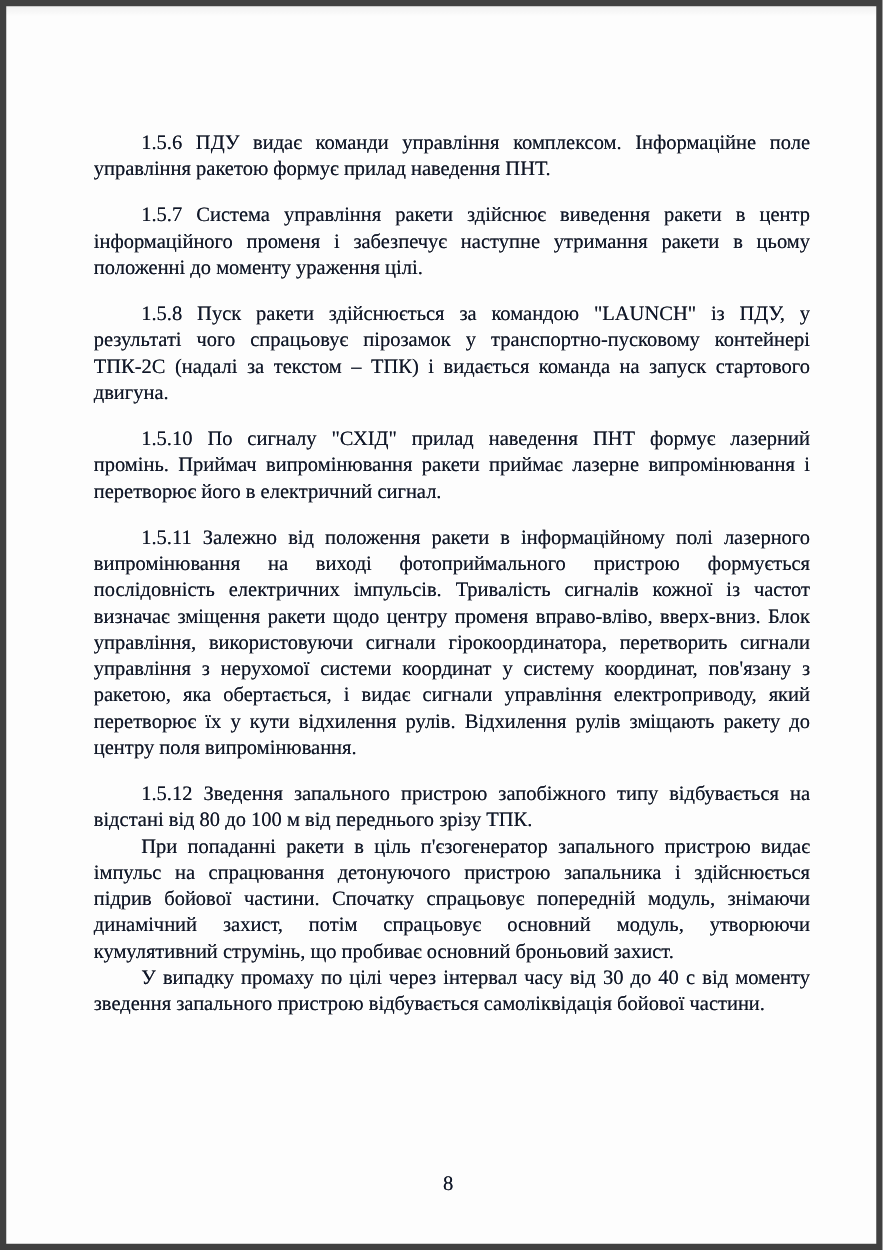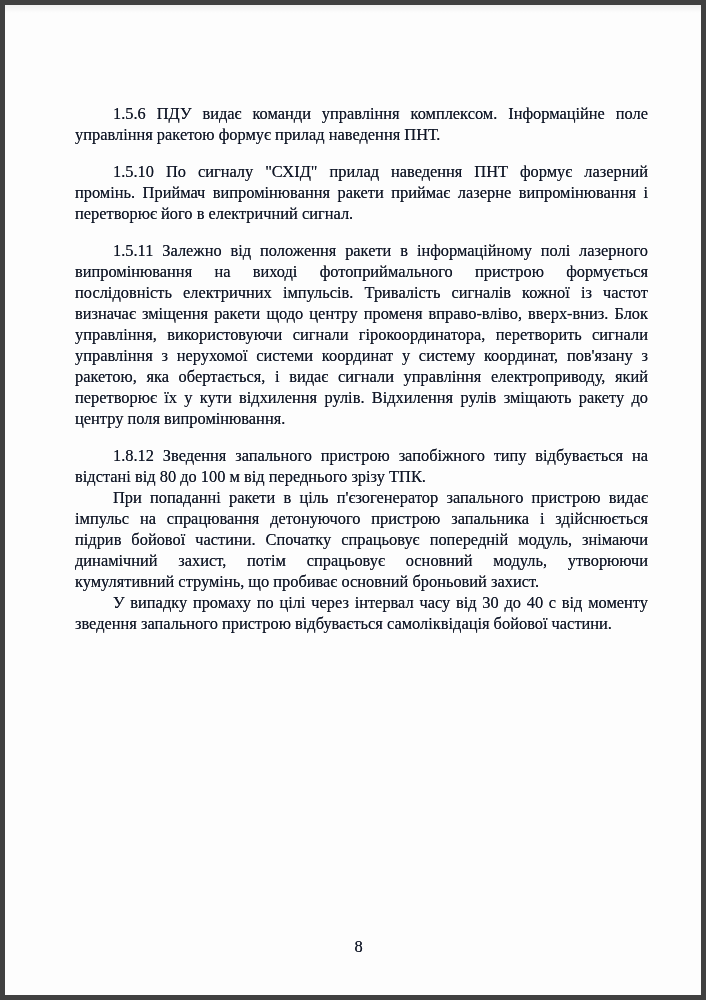--- a/index.html
+++ b/index.html
@@ -56,25 +56,31 @@
 </style>
 </head>
 <body>
 
 <div class="page">
   <main class="doc" id="doc-body">
       <div class="section">
         <p class="para">1.5.6 ПДУ видає команди управління комплексом. Інформаційне поле управління ракетою  формує прилад наведення ПНТ.</p>
       </div>
       <div class="section">
+        <p class="para">1.5.7 Система управління ракети здійснює виведення ракети в центр інформаційного променя і забезпечує наступне утримання ракети в цьому положенні до моменту ураження цілі.</p>
+      </div>
+      <div class="section">
+        <p class="para">1.5.8 Пуск ракети здійснюється за командою "LAUNCH" із ПДУ, у результаті  чого спрацьовує пірозамок у транспортно-пусковому контейнері ТПК-2С (надалі за текстом – ТПК) і видається команда на запуск стартового двигуна.</p>
+      </div>
+      <div class="section">
         <p class="para">1.5.10 По сигналу  "СХІД"  прилад наведення ПНТ формує лазерний промінь. Приймач випромінювання ракети приймає лазерне випромінювання і перетворює його в електричний сигнал.</p>
       </div>
       <div class="section">
         <p class="para">1.5.11 Залежно від положення ракети в інформаційному  полі лазерного випромінювання на виході фотоприймального пристрою формується послідовність електричних імпульсів. Тривалість сигналів кожної із частот визначає зміщення ракети щодо центру променя вправо-вліво, вверх-вниз. Блок управління, використовуючи сигнали гірокоординатора, перетворить сигнали управління з нерухомої системи координат у систему координат, пов'язану з ракетою, яка обертається, і видає сигнали управління електроприводу, який перетворює їх у кути відхилення рулів. Відхилення рулів зміщають ракету до центру поля випромінювання.</p>
       </div>
       <div class="section">
-        <p class="para">1.8.12 Зведення запального пристрою запобіжного типу відбувається на відстані від 80 до 100 м від переднього зрізу ТПК.</p>
+        <p class="para">1.5.12 Зведення запального пристрою запобіжного типу відбувається на відстані від 80 до 100 м від переднього зрізу ТПК.</p>
         <p class="para">При попаданні ракети в ціль п'єзогенератор запального пристрою видає імпульс на спрацювання детонуючого пристрою запальника і здійснюється підрив бойової частини. Спочатку спрацьовує  попередній модуль,  знімаючи динамічний  захист,  потім  спрацьовує  основний  модуль,  утворюючи кумулятивний струмінь, що пробиває основний броньовий захист.</p>
         <p class="para">У випадку промаху по цілі через інтервал часу від 30 до 40 с  від моменту зведення запального пристрою відбувається самоліквідація бойової частини.</p>
       </div>
     </main>
   <footer class="page-number">8</footer>
 </div>
 
 </body></html>

